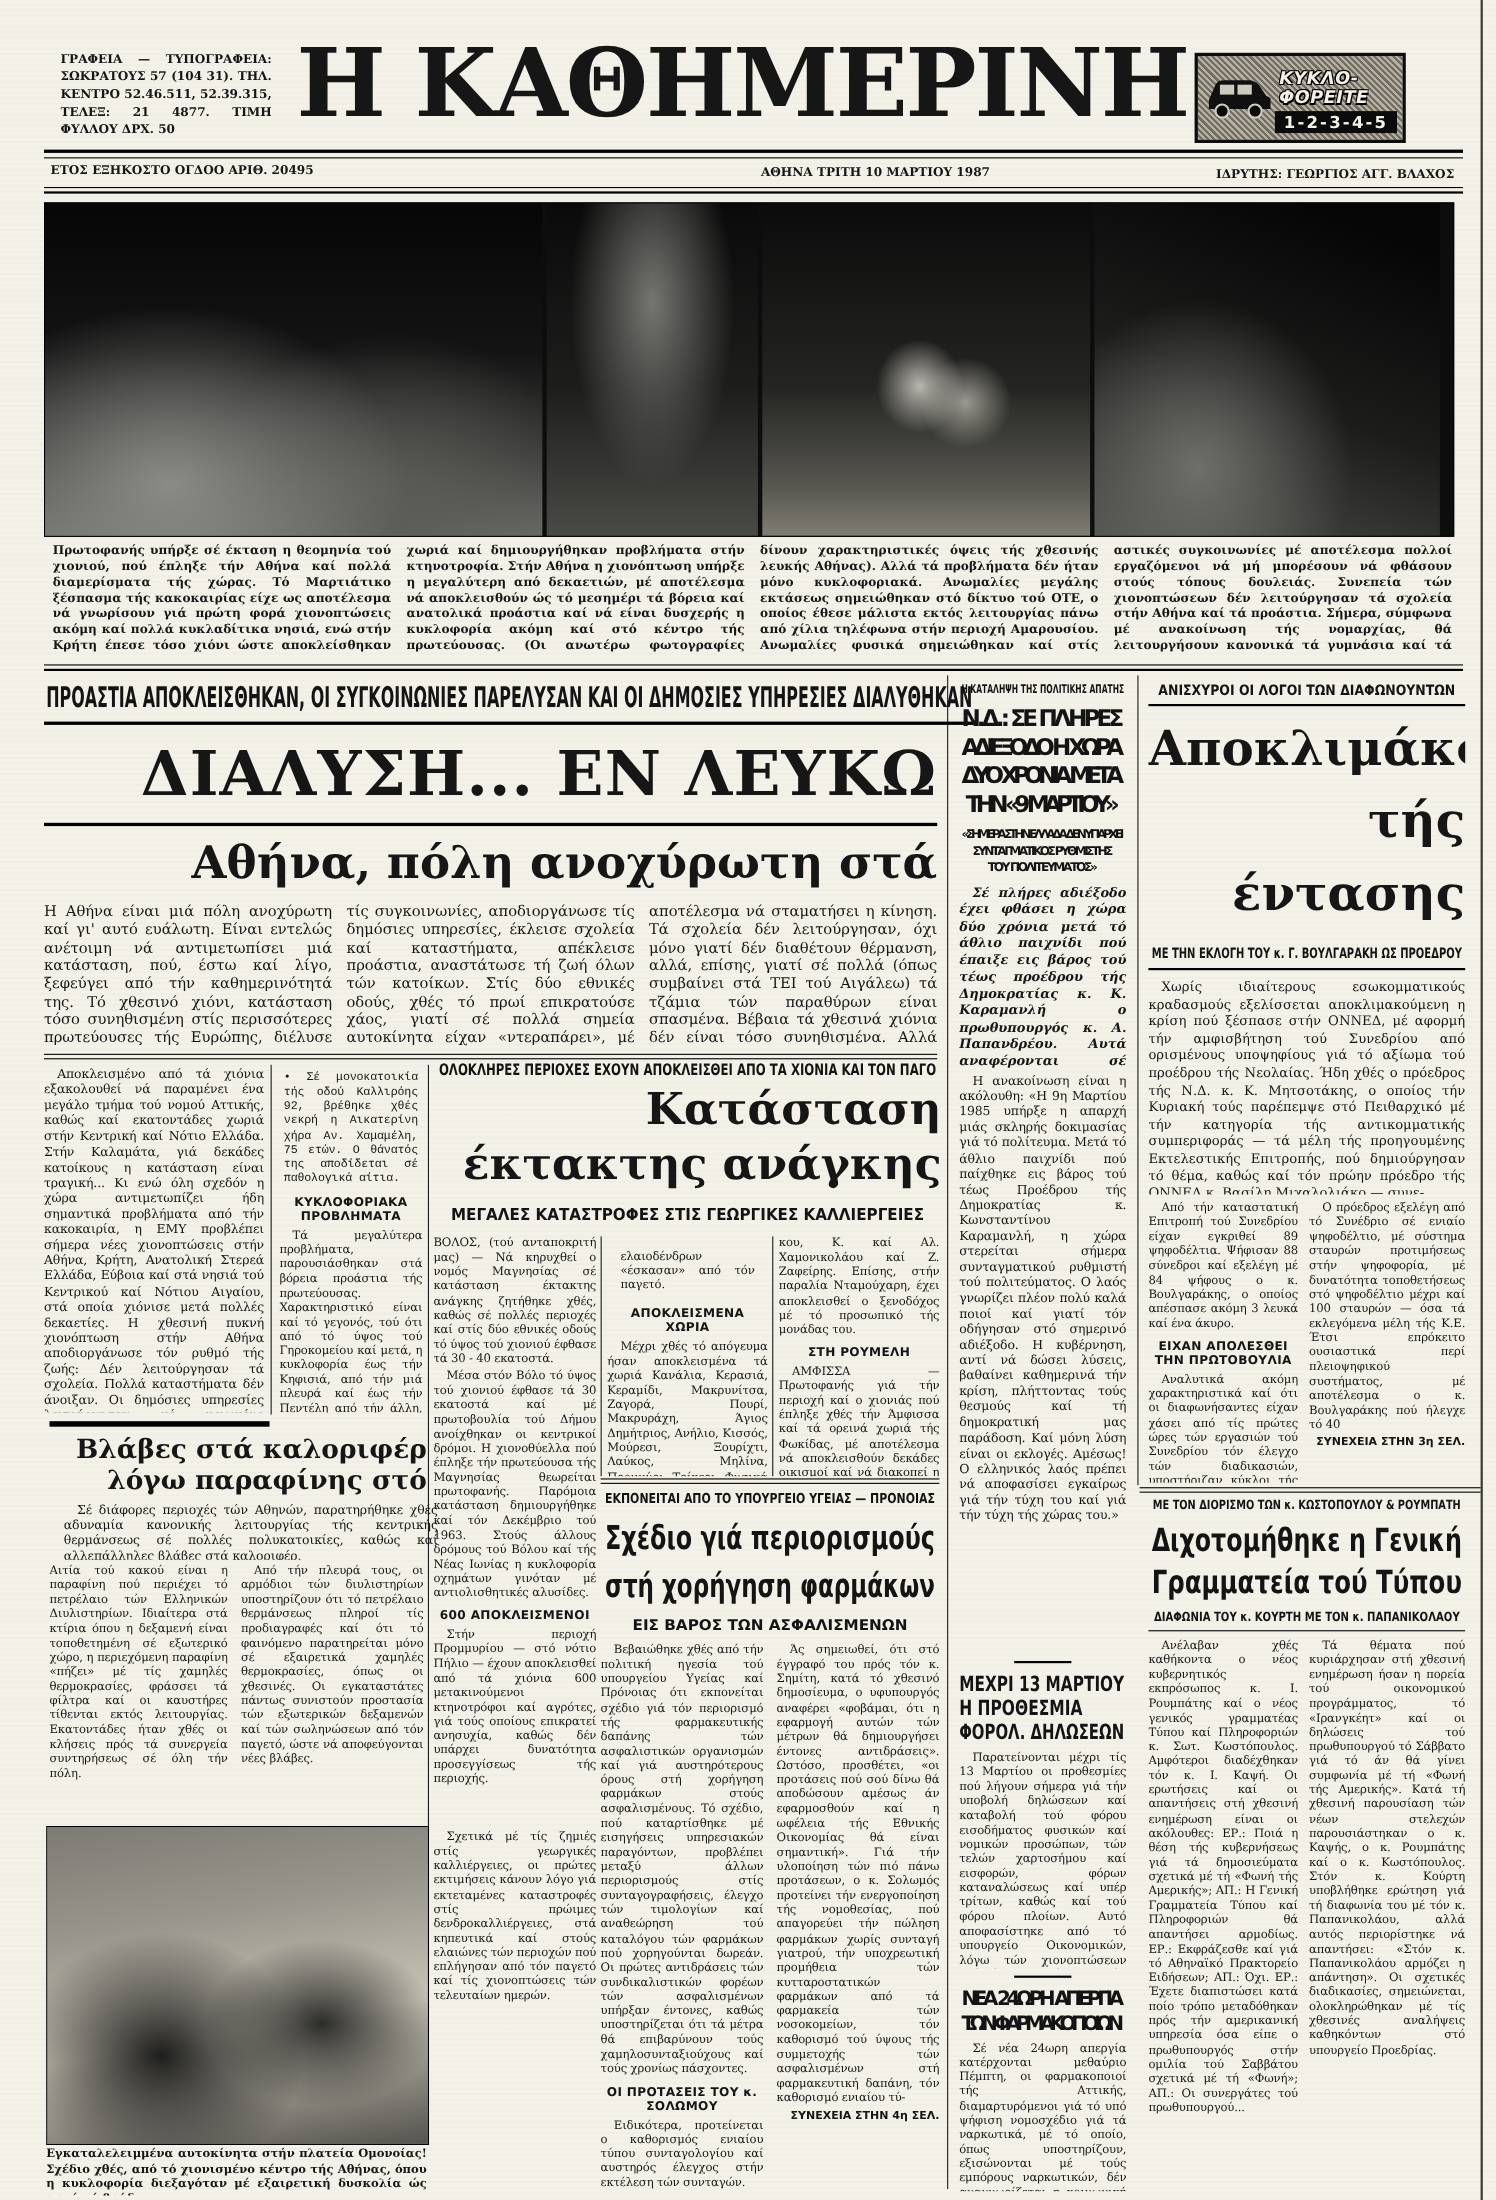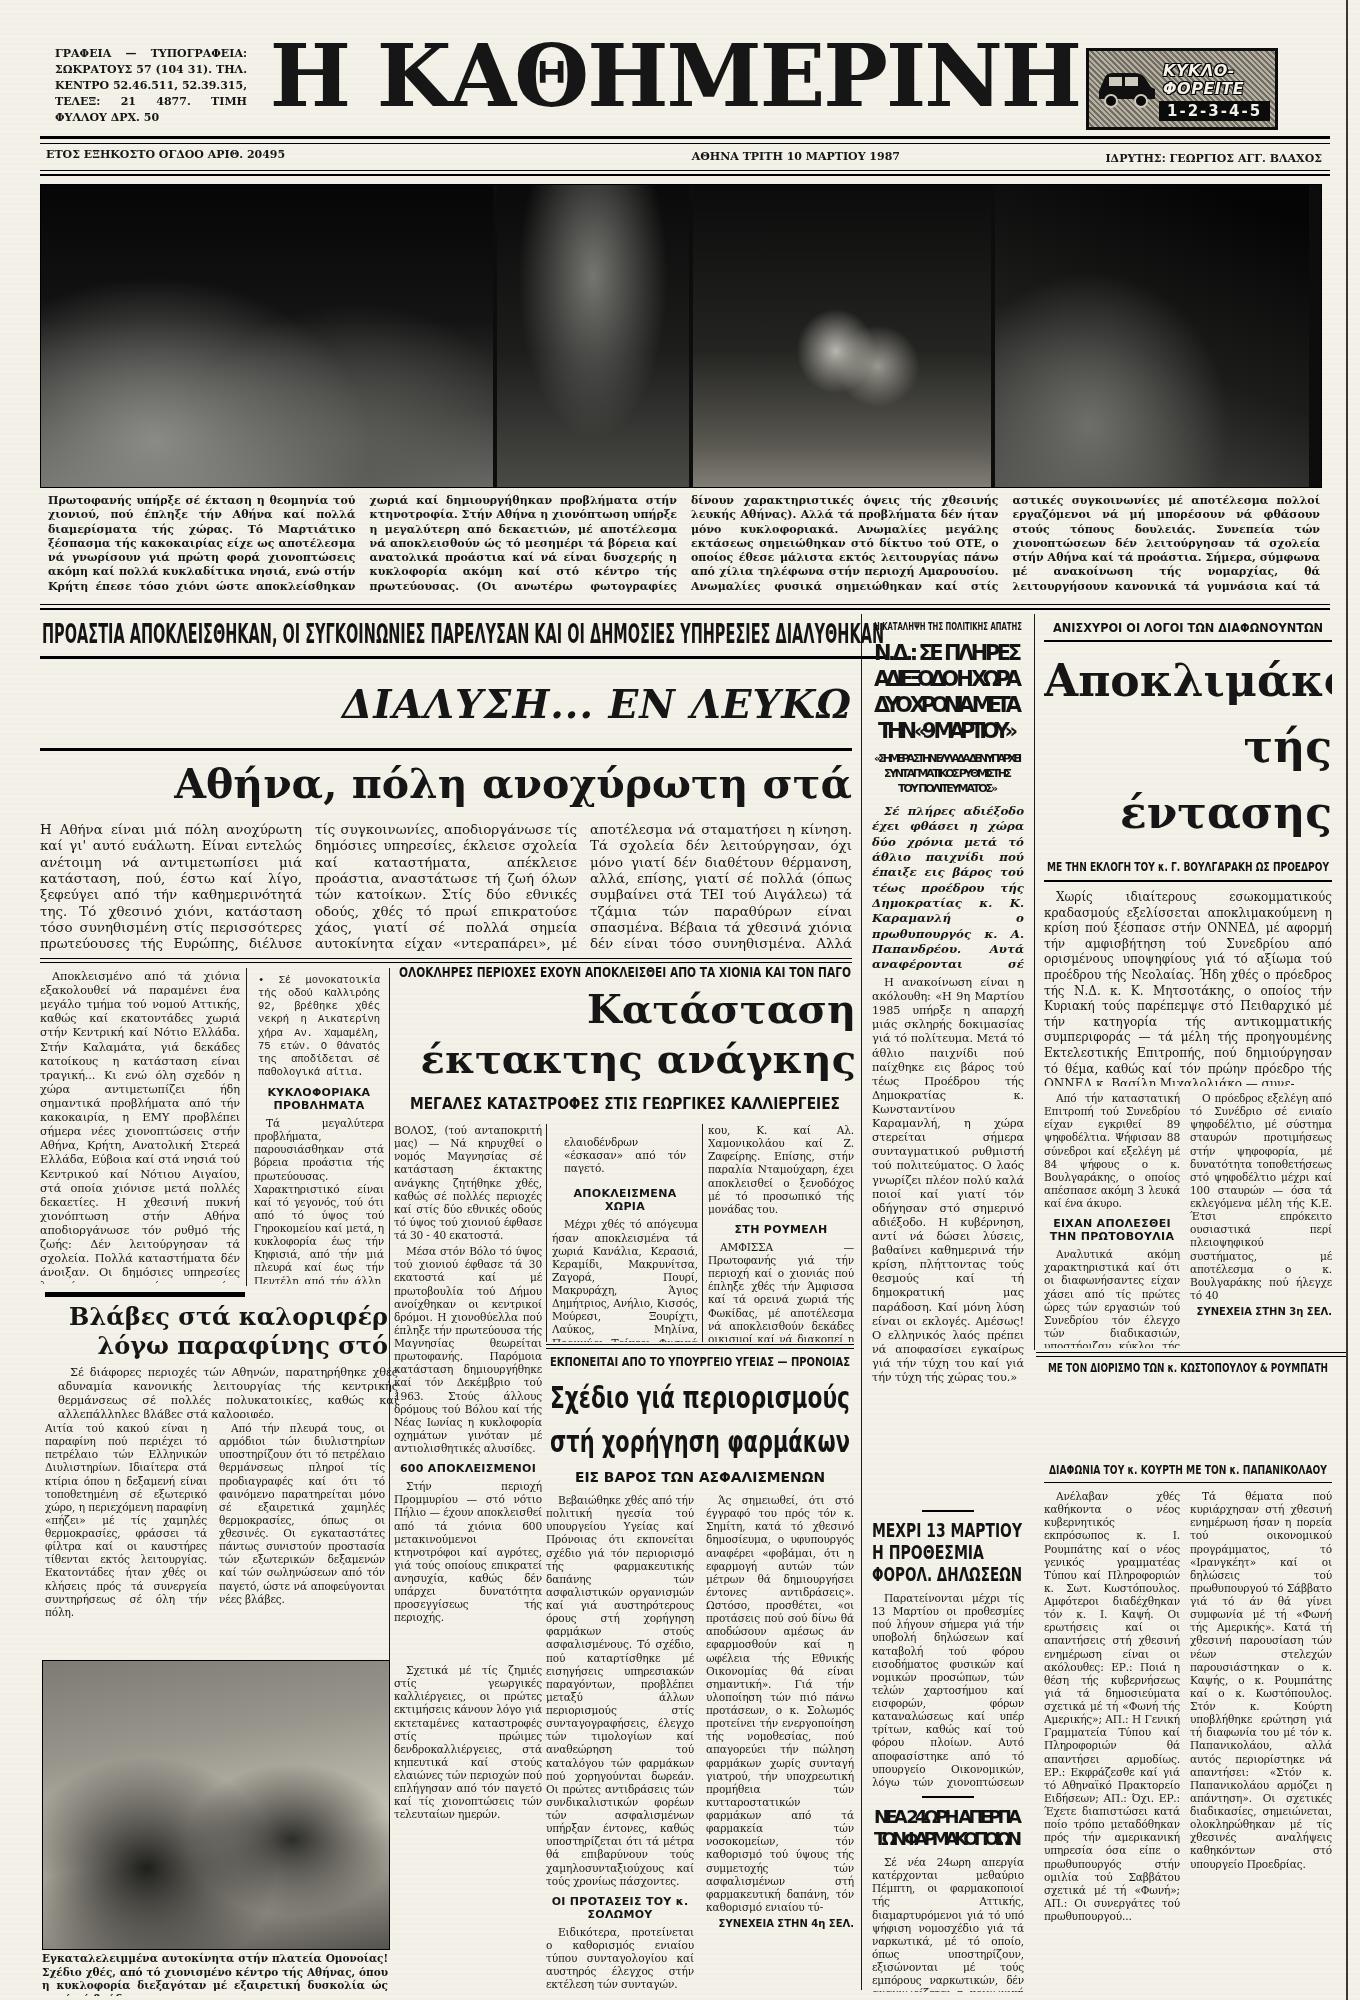--- a/index.html
+++ b/index.html
@@ -95,21 +95,21 @@
   <div class="abs vrule" style="left:546px;top:1124px;height:218px;"></div>
   <div class="abs vrule" style="left:702px;top:1124px;height:218px;"></div>
   <div class="abs vrule" style="left:1346px;top:0px;height:2000px;width:2px;background:#3a382f;"></div>
 
   <div class="abs" style="left:40px;top:614px;width:848px;height:42px;border-bottom:3px solid #000;">
     <svg width="848" height="38">
         <text x="2" y="29" textLength="842" lengthAdjust="spacingAndGlyphs" style="font:700 26px 'DejaVu Sans',sans-serif;">ΠΡΟΑΣΤΙΑ ΑΠΟΚΛΕΙΣΘΗΚΑΝ, ΟΙ ΣΥΓΚΟΙΝΩΝΙΕΣ ΠΑΡΕΛΥΣΑΝ ΚΑΙ ΟΙ ΔΗΜΟΣΙΕΣ ΥΠΗΡΕΣΙΕΣ ΔΙΑΛΥΘΗΚΑΝ</text>
       </svg>
   </div>
 
-  <div class="abs ctr b clip" style="left:40px;top:664px;width:812px;height:80px;font-size:39px;line-height:80px;letter-spacing:1px;font-style:italic;">ΔΙΑΛΥΣΗ... ΕΝ ΛΕΥΚΩ</div>
+  <div class="abs ctr b clip" style="left:40px;top:664px;width:812px;height:80px;font-size:56px;line-height:80px;letter-spacing:1px;">ΔΙΑΛΥΣΗ... ΕΝ ΛΕΥΚΩ</div>
   <div class="abs" style="left:40px;top:748px;width:812px;height:3px;background:#000;"></div>
   <div class="abs ctr b clip" style="left:40px;top:756px;width:812px;height:56px;font-size:41px;line-height:56px;">Αθήνα, πόλη ανοχύρωτη στά χιόνια</div>
   <div class="abs clip just" style="left:40px;top:822px;width:812px;height:132px;font-size:13.4px;line-height:1.22;column-count:3;column-gap:13px;">Η Αθήνα είναι μιά πόλη ανοχύρωτη καί γι' αυτό ευάλωτη. Είναι εντελώς ανέτοιμη νά αντιμετωπίσει μιά κατάσταση, πού, έστω καί λίγο, ξεφεύγει από τήν καθημερινότητά της. Τό χθεσινό χιόνι, κατάσταση τόσο συνηθισμένη στίς περισσότερες πρωτεύουσες τής Ευρώπης, διέλυσε τίς συγκοινωνίες, αποδιοργάνωσε τίς δημόσιες υπηρεσίες, έκλεισε σχολεία καί καταστήματα, απέκλεισε προάστια, αναστάτωσε τή ζωή όλων τών κατοίκων. Στίς δύο εθνικές οδούς, χθές τό πρωί επικρατούσε χάος, γιατί σέ πολλά σημεία αυτοκίνητα είχαν «ντεραπάρει», μέ αποτέλεσμα νά σταματήσει η κίνηση. Τά σχολεία δέν λειτούργησαν, όχι μόνο γιατί δέν διαθέτουν θέρμανση, αλλά, επίσης, γιατί σέ πολλά (όπως συμβαίνει στά ΤΕΙ τού Αιγάλεω) τά τζάμια τών παραθύρων είναι σπασμένα. Βέβαια τά χθεσινά χιόνια δέν είναι τόσο συνηθισμένα. Αλλά δέν πρόκειται γι' αυτό. Οι έκτακτες αυτές περιστάσεις (βροχές, χιόνια, σεισμοί ή έστω καί μεγάλη διαδήλωση), δείχνουν πόσο άσχημα είναι οργανωμένη η πρωτεύουσά μας καί πόσο τής λείπει η απαραίτητη, σέ μιά πόλη, υποδομή.</div>
   <div class="abs" style="left:40px;top:958px;width:812px;height:3px;border-top:1px solid #000;border-bottom:1px solid #000;"></div>
 
   <div class="abs clip just body-txt indent" style="left:40px;top:970px;width:200px;height:314px;">Αποκλεισμένο από τά χιόνια εξακολουθεί νά παραμένει ένα μεγάλο τμήμα τού νομού Αττικής, καθώς καί εκατοντάδες χωριά στήν Κεντρική καί Νότιο Ελλάδα. Στήν Καλαμάτα, γιά δεκάδες κατοίκους η κατάσταση είναι τραγική... Κι ενώ όλη σχεδόν η χώρα αντιμετωπίζει ήδη σημαντικά προβλήματα από τήν κακοκαιρία, η ΕΜΥ προβλέπει σήμερα νέες χιονοπτώσεις στήν Αθήνα, Κρήτη, Ανατολική Στερεά Ελλάδα, Εύβοια καί στά νησιά τού Κεντρικού καί Νότιου Αιγαίου, στά οποία χιόνισε μετά πολλές δεκαετίες. Η χθεσινή πυκνή χιονόπτωση στήν Αθήνα αποδιοργάνωσε τόν ρυθμό τής ζωής: Δέν λειτούργησαν τά σχολεία. Πολλά καταστήματα δέν άνοιξαν. Οι δημόσιες υπηρεσίες λειτούργησαν μέ μειωμένο προσωπικό. Οι γραμμές τού ΟΤΕ μπλοκαρίστηκαν. Η κυκλοφορία τών αυτοκινήτων στά βόρεια προάστια, στήν Κατεχάκη καί αλλού γινόταν μόνο μέ αντιολισθητικές αλυσίδες. Στήν Πάρνηθα, Ωρωπό, Διόνυσο η κυκλοφορία τών</div>
 
   <div class="abs clip" style="left:254px;top:970px;width:130px;height:314px;">
     <p class="just body-sm" style="margin:4px;font-family:Liberation Mono, monospace;">• Σέ μονοκατοικία τής οδού Καλλιρόης 92, βρέθηκε χθές νεκρή η Αικατερίνη χήρα Αν. Χαμαμέλη, 75 ετών. Ο θάνατός της αποδίδεται σέ παθολογικά αίτια.</p>
     <div class="crosshead">ΚΥΚΛΟΦΟΡΙΑΚΑ ΠΡΟΒΛΗΜΑΤΑ</div>
@@ -257,20 +257,26 @@
     <p class="just body-sm indent" style="margin:0;">Ο πρόεδρος εξελέγη από τό Συνέδριο σέ ενιαίο ψηφοδέλτιο, μέ σύστημα σταυρών προτιμήσεως στήν ψηφοφορία, μέ δυνατότητα τοποθετήσεως στό ψηφοδέλτιο μέχρι καί 100 σταυρών — όσα τά εκλεγόμενα μέλη τής Κ.Ε. Έτσι επρόκειτο ουσιαστικά περί πλειοψηφικού συστήματος, μέ αποτέλεσμα ο κ. Βουλγαράκης πού ήλεγχε τό 40</p>
     <div class="contline">ΣΥΝΕΧΕΙΑ ΣΤΗΝ 3η ΣΕΛ.</div>
   </div>
 
   <div class="abs" style="left:1036px;top:1352px;width:310px;height:3px;border-top:1px solid #000;border-bottom:1px solid #000;"></div>
   <div class="abs" style="left:1044px;top:1360px;width:288px;height:16px;">
     <svg width="288" height="16">
         <text x="144" y="12" text-anchor="middle" textLength="280" lengthAdjust="spacingAndGlyphs" style="font:700 11.5px 'DejaVu Sans',sans-serif;">ΜΕ ΤΟΝ ΔΙΟΡΙΣΜΟ ΤΩΝ κ. ΚΩΣΤΟΠΟΥΛΟΥ &amp; ΡΟΥΜΠΑΤΗ</text>
       </svg>
   </div>
+  <div class="abs" style="left:1044px;top:1380px;width:288px;height:78px;">
+    <svg width="288" height="78">
+      <text x="144" y="30" text-anchor="middle" textLength="282" lengthAdjust="spacingAndGlyphs" style="font:800 29px 'DejaVu Sans',sans-serif;">Διχοτομήθηκε η Γενική</text>
+      <text x="144" y="68" text-anchor="middle" textLength="282" lengthAdjust="spacingAndGlyphs" style="font:800 29px 'DejaVu Sans',sans-serif;">Γραμματεία τού Τύπου</text>
+    </svg>
+  </div>
   <div class="abs" style="left:1044px;top:1462px;width:288px;height:20px;border-bottom:1px solid #000;">
     <svg width="288" height="16">
         <text x="144" y="12" text-anchor="middle" textLength="278" lengthAdjust="spacingAndGlyphs" style="font:700 11.5px 'DejaVu Sans',sans-serif;">ΔΙΑΦΩΝΙΑ ΤΟΥ κ. ΚΟΥΡΤΗ ΜΕ ΤΟΝ κ. ΠΑΠΑΝΙΚΟΛΑΟΥ</text>
       </svg>
   </div>
   <div class="abs clip just body-sm indent" style="left:1044px;top:1490px;width:136px;height:500px;">Ανέλαβαν χθές καθήκοντα ο νέος κυβερνητικός εκπρόσωπος κ. Ι. Ρουμπάτης καί ο νέος γενικός γραμματέας Τύπου καί Πληροφοριών κ. Σωτ. Κωστόπουλος. Αμφότεροι διαδέχθηκαν τόν κ. Ι. Καψή. Οι ερωτήσεις καί οι απαντήσεις στή χθεσινή ενημέρωση είναι οι ακόλουθες: ΕΡ.: Ποιά η θέση τής κυβερνήσεως γιά τά δημοσιεύματα σχετικά μέ τή «Φωνή τής Αμερικής»; ΑΠ.: Η Γενική Γραμματεία Τύπου καί Πληροφοριών θά απαντήσει αρμοδίως. ΕΡ.: Εκφράζεσθε καί γιά τό Αθηναϊκό Πρακτορείο Ειδήσεων; ΑΠ.: Όχι. ΕΡ.: Έχετε διαπιστώσει κατά ποίο τρόπο μεταδόθηκαν πρός τήν αμερικανική υπηρεσία όσα είπε ο πρωθυπουργός στήν ομιλία τού Σαββάτου σχετικά μέ τή «Φωνή»; ΑΠ.: Οι συνεργάτες τού πρωθυπουργού...</div>
   <div class="abs clip just body-sm indent" style="left:1190px;top:1490px;width:142px;height:500px;">Τά θέματα πού κυριάρχησαν στή χθεσινή ενημέρωση ήσαν η πορεία τού οικονομικού προγράμματος, τό «Ιρανγκέητ» καί οι δηλώσεις τού πρωθυπουργού τό Σάββατο γιά τό άν θά γίνει συμφωνία μέ τή «Φωνή τής Αμερικής». Κατά τή χθεσινή παρουσίαση τών νέων στελεχών παρουσιάστηκαν ο κ. Καψής, ο κ. Ρουμπάτης καί ο κ. Κωστόπουλος. Στόν κ. Κούρτη υποβλήθηκε ερώτηση γιά τή διαφωνία του μέ τόν κ. Παπανικολάου, αλλά αυτός περιορίστηκε νά απαντήσει: «Στόν κ. Παπανικολάου αρμόζει η απάντηση». Οι σχετικές διαδικασίες, σημειώνεται, ολοκληρώθηκαν μέ τίς χθεσινές αναλήψεις καθηκόντων στό υπουργείο Προεδρίας.</div>
 
 </div>
 

